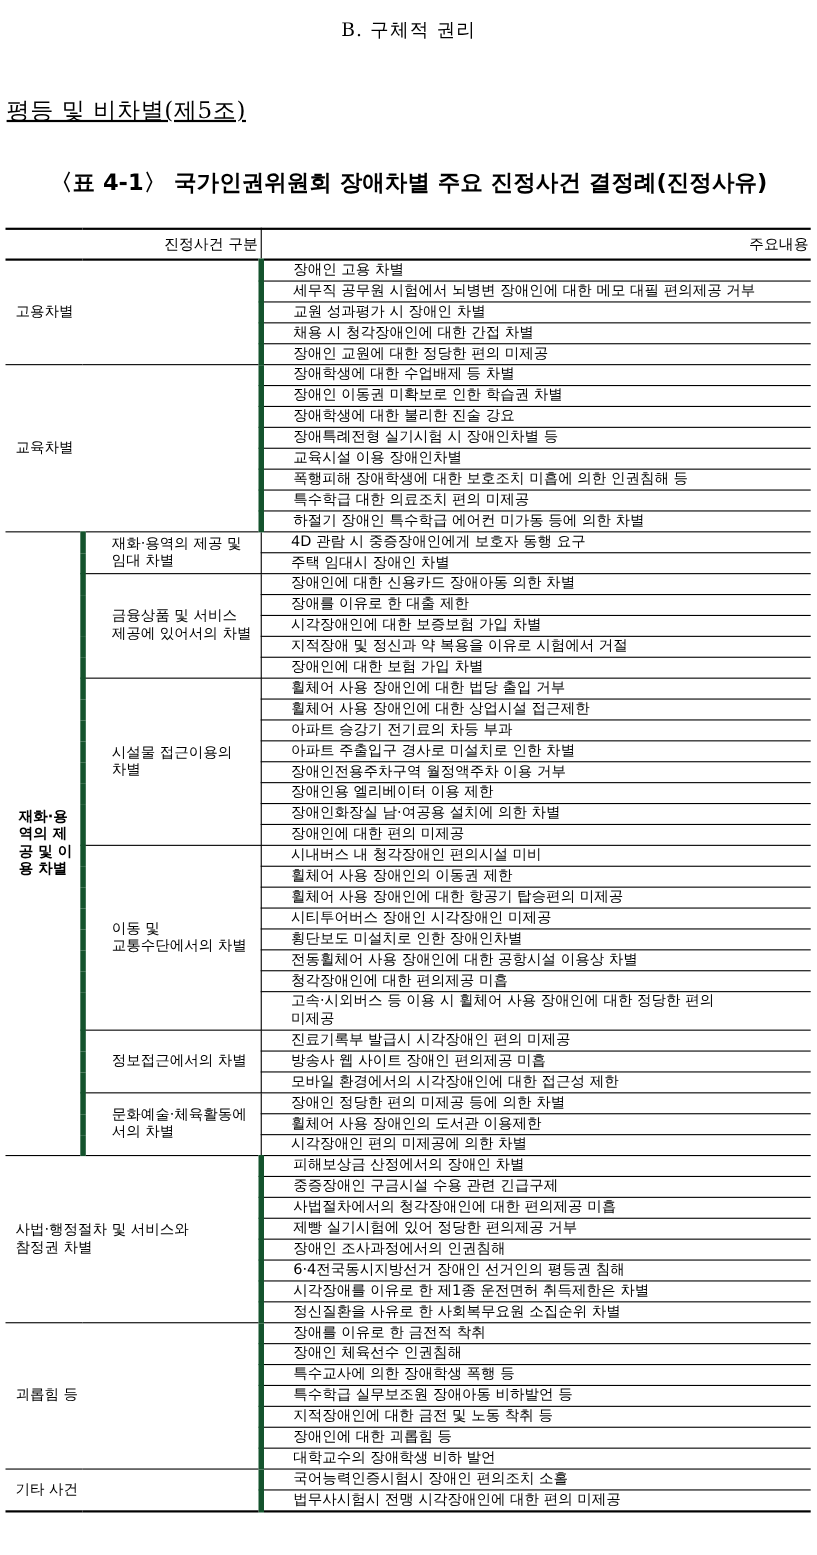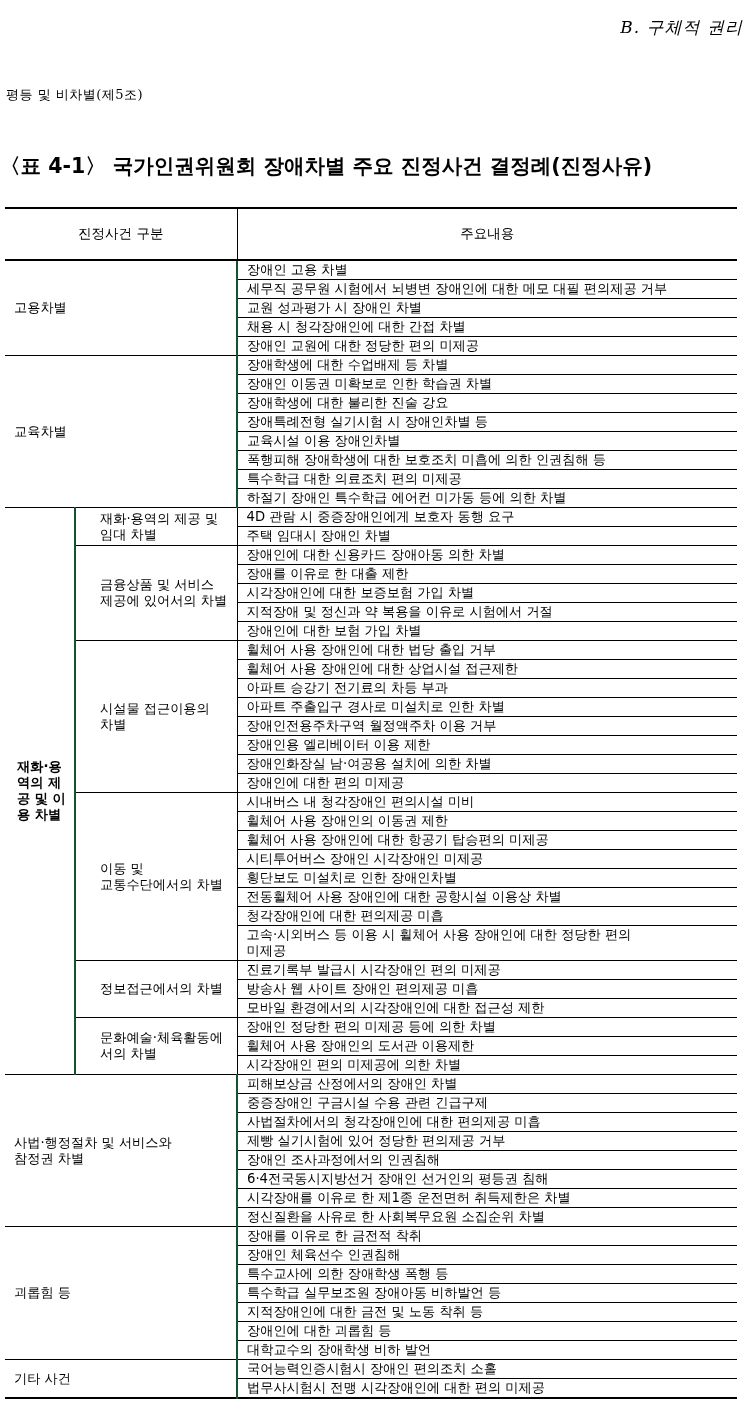--- a/index.html
+++ b/index.html
@@ -5,64 +5,65 @@
   * { box-sizing: border-box; }
   html, body { margin: 0; padding: 0; }
   body {
     width: 743px; height: 1414px;
     background: #ffffff; color: #000;
     font-family: "DejaVu Sans", sans-serif;
     position: relative; overflow: hidden;
   }
   .doc-title {
     position: absolute; top: 16px; left: 0; width: 100%;
-    text-align: right;
+    text-align: center;
     font-family: "DejaVu Serif", serif;
-    font-size: 17px; letter-spacing: 1px; font-style: italic;
+    font-size: 17px; letter-spacing: 1px;
   }
   .doc-subtitle {
     position: absolute; top: 86px; left: 6px;
     font-family: "DejaVu Serif", serif;
-    font-size: 13px; letter-spacing: 0.5px;
+    font-size: 21px; letter-spacing: 0.5px; text-decoration: underline;
   }
   .table-caption {
     position: absolute; top: 152px; left: 0; width: 100%;
+    text-align: center;
     font-weight: bold; font-size: 20.5px; letter-spacing: 0px;
   }
   table.main {
     position: absolute; top: 207px; left: 5px;
     width: 732px;
     border-collapse: collapse; table-layout: fixed;
     border-top: 2px solid #000;
     border-bottom: 2px solid #000;
     font-size: 13.2px;
   }
   col.c1 { width: 70px; }
   col.c2 { width: 162px; }
   col.c3 { width: 500px; }
   th {
     font-weight: normal; font-size: 13.5px;
-    text-align: center; vertical-align: middle;
-    padding: 16px 2px; height: 20px;
+    text-align: right; vertical-align: middle;
+    padding: 4px 2px; height: 20px;
     border-bottom: 2px solid #000;
   }
   th.hdr-cat { border-right: 1px solid #000; }
   td {
     border-top: 1px solid #000; border-bottom: 1px solid #000;
     vertical-align: middle;
     line-height: 16px; padding: 1px 4px;
     white-space: pre-line;
     overflow: hidden;
   }
   td.content {
     border-left: 1px solid #000;
-    padding-left: 9px; height: 18px;
+    padding-left: 27px; height: 18px;
   }
   td.cat {
-    border-right: 2px solid #14532d;
+    border-right: 5px solid #14532d;
     padding-left: 9px;
   }
   td.group-cat {
     padding-left: 12px; padding-right: 5px;
     text-align: justify; word-break: break-all; font-weight: bold;
   }
   td.sub {
     border-left: 1px solid #000; border-right: 1px solid #000;
     padding-left: 24px;
   }

